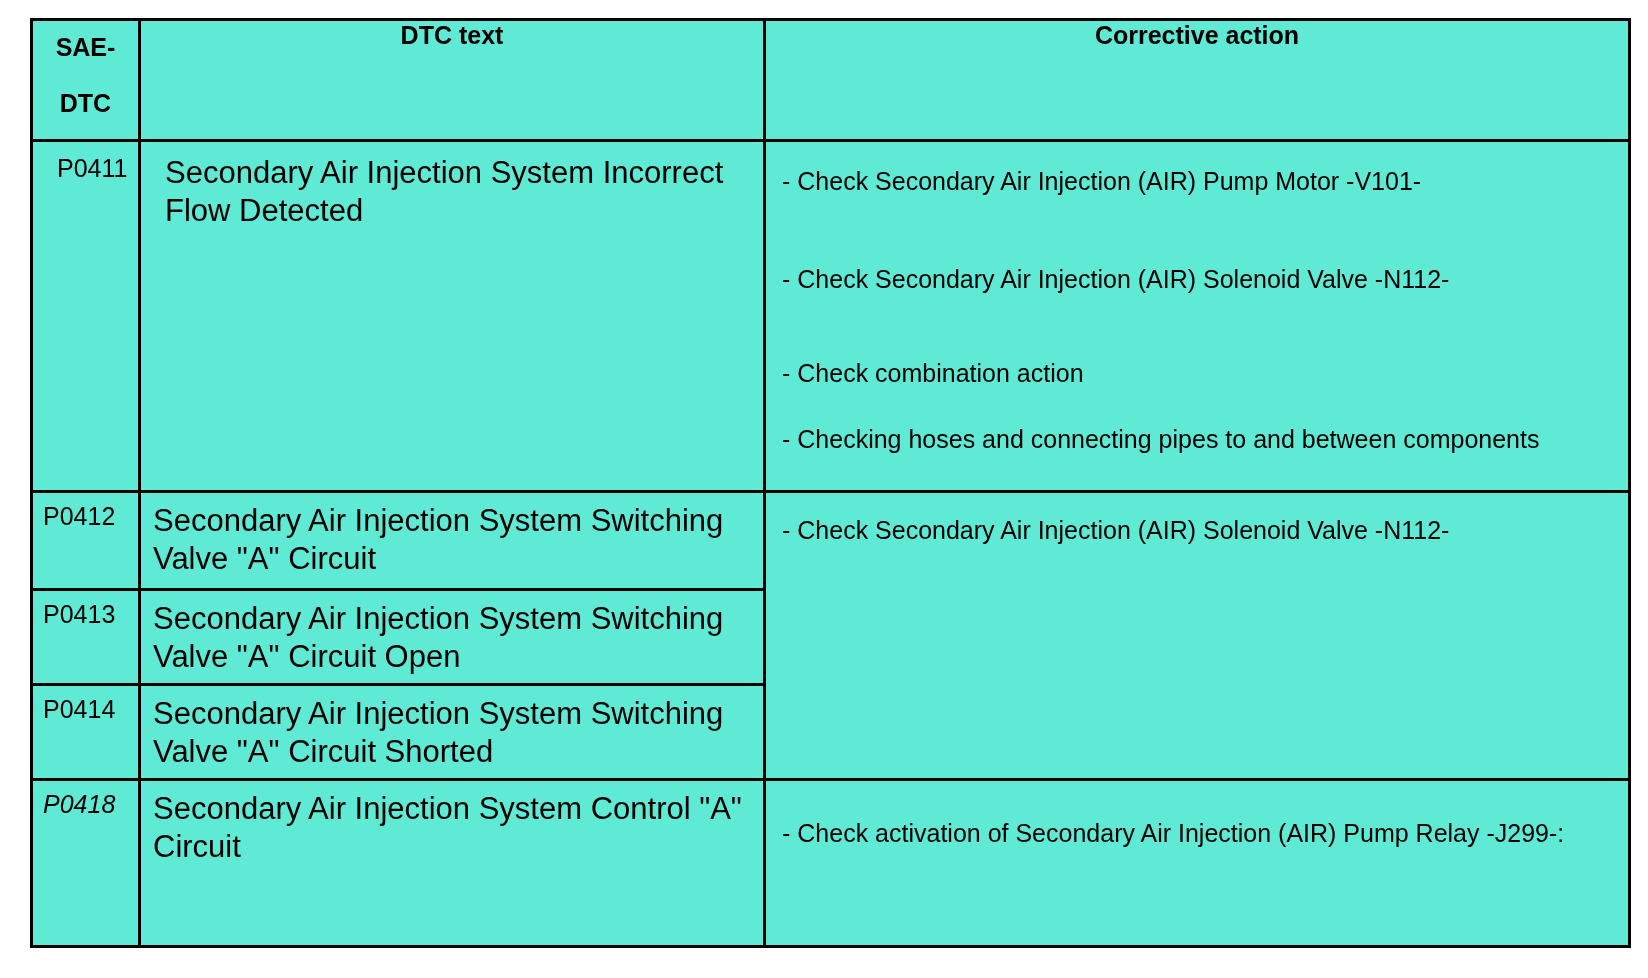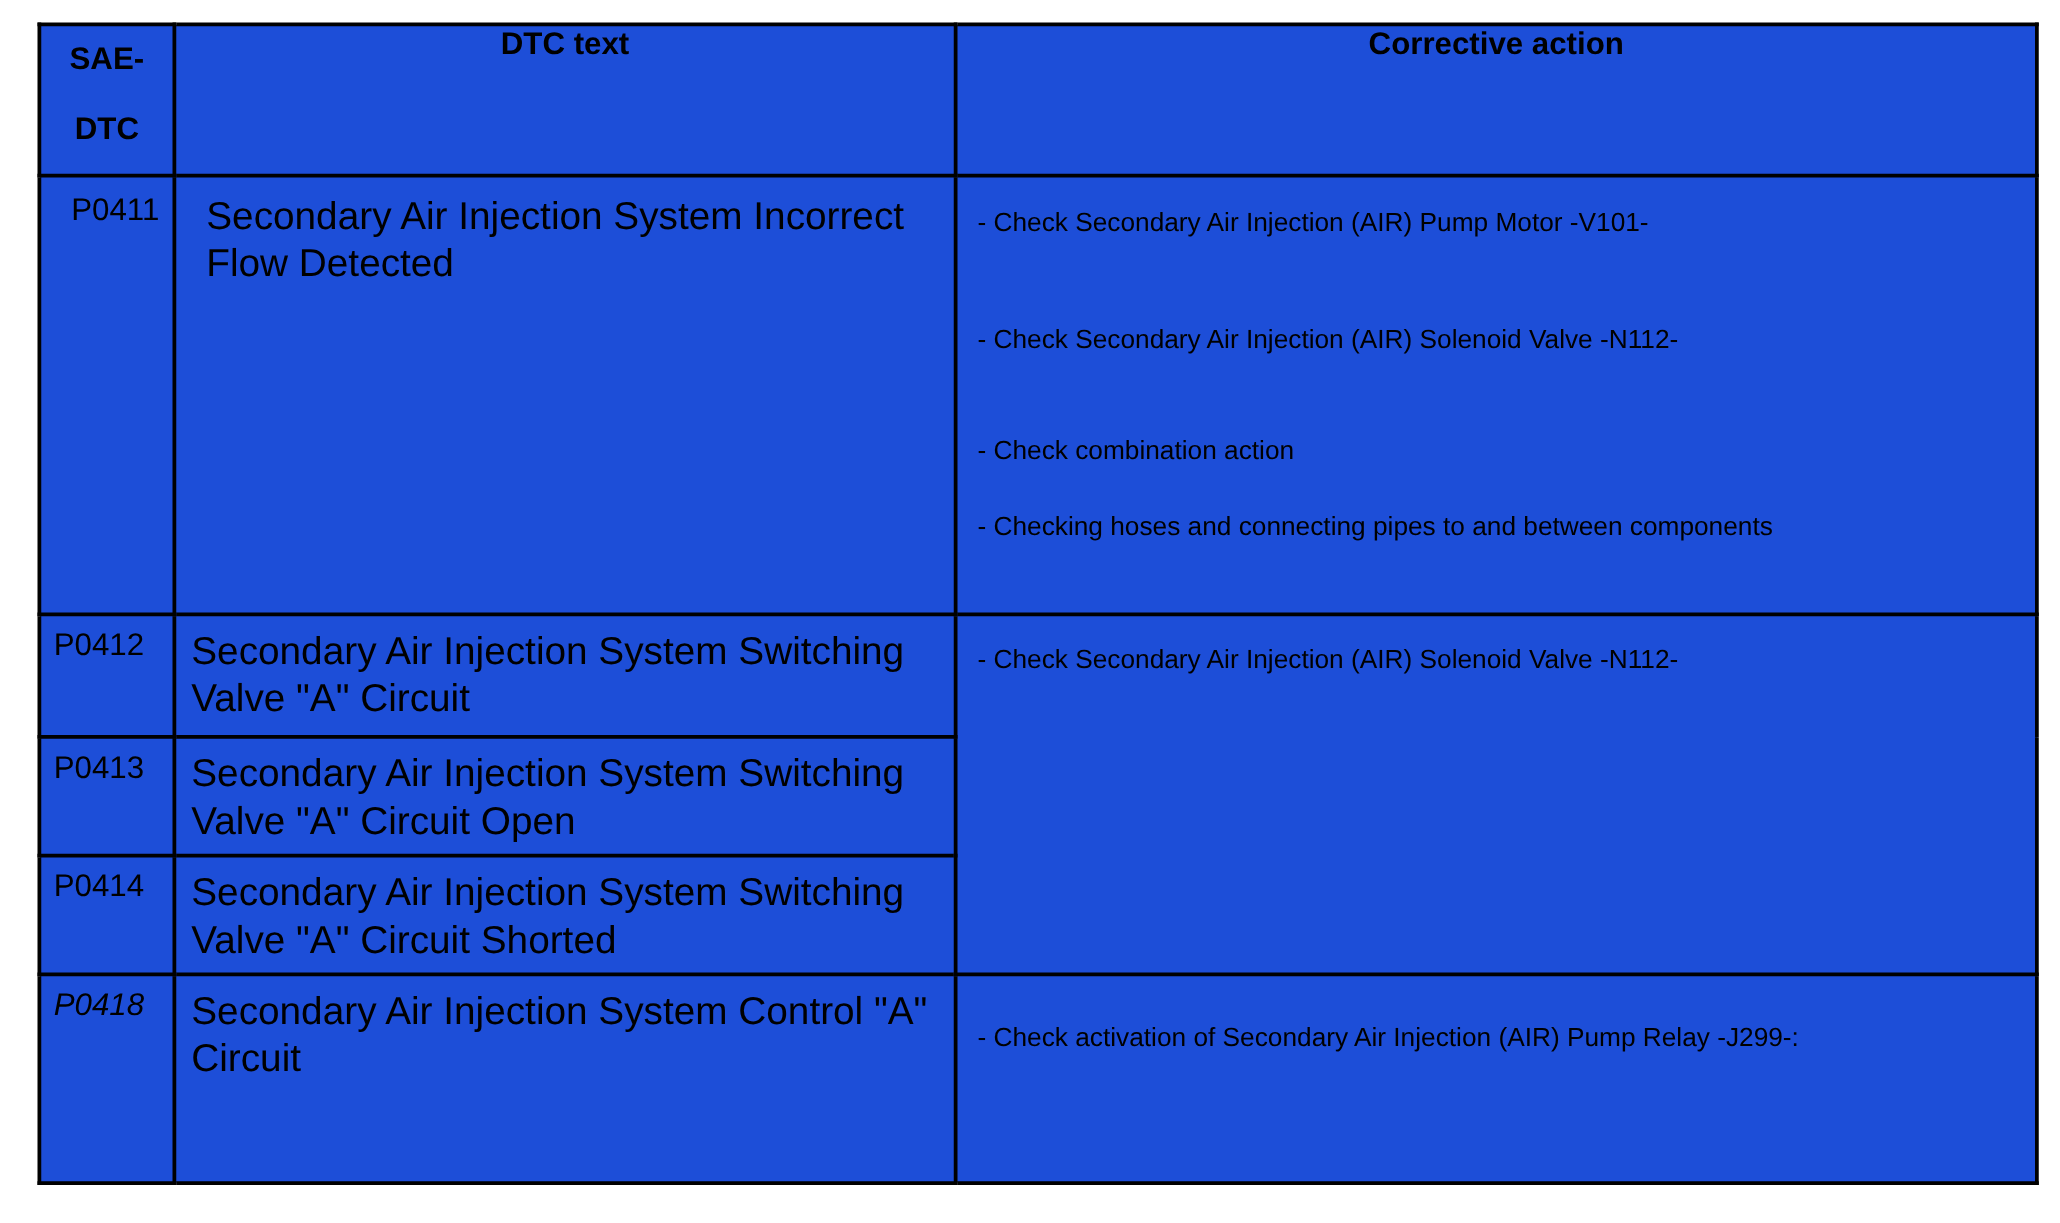--- a/index.html
+++ b/index.html
@@ -25,21 +25,21 @@
     left: 30px;
     top: 18px;
     width: 1598px;
     border-collapse: collapse;
     table-layout: fixed;
   }
   .dtc-table td, .dtc-table th {
     border: 3px solid #000000;
     padding: 0;
     vertical-align: top;
-    background: #1d4ed8;
+    background: #5eead4;
   }
   col.c-sae  { width: 108px; }
   col.c-text { width: 625px; }
   col.c-act  { width: 865px; }
 
   
   .hdr-sae, .hdr-text, .hdr-act {
     font-weight: bold;
     font-size: 25px;
     text-align: center;
@@ -64,21 +64,21 @@
     padding: 9px 0 0 10px;
   }
   .cell-text {
     font-size: 31px;
     line-height: 1.24;
   }
   .cell-text .inner {
     padding: 9px 8px 6px 12px;
   }
   .cell-act {
-    font-size: 21px;
+    font-size: 25px;
     line-height: 1.24;
     margin-top: 40px;
   }
   .cell-act .inner {
     padding: 10px 10px 6px 16px;
   }
   .act-item {
     display: block;
   }
   .act-gap-lg { margin-top: 67px; }

